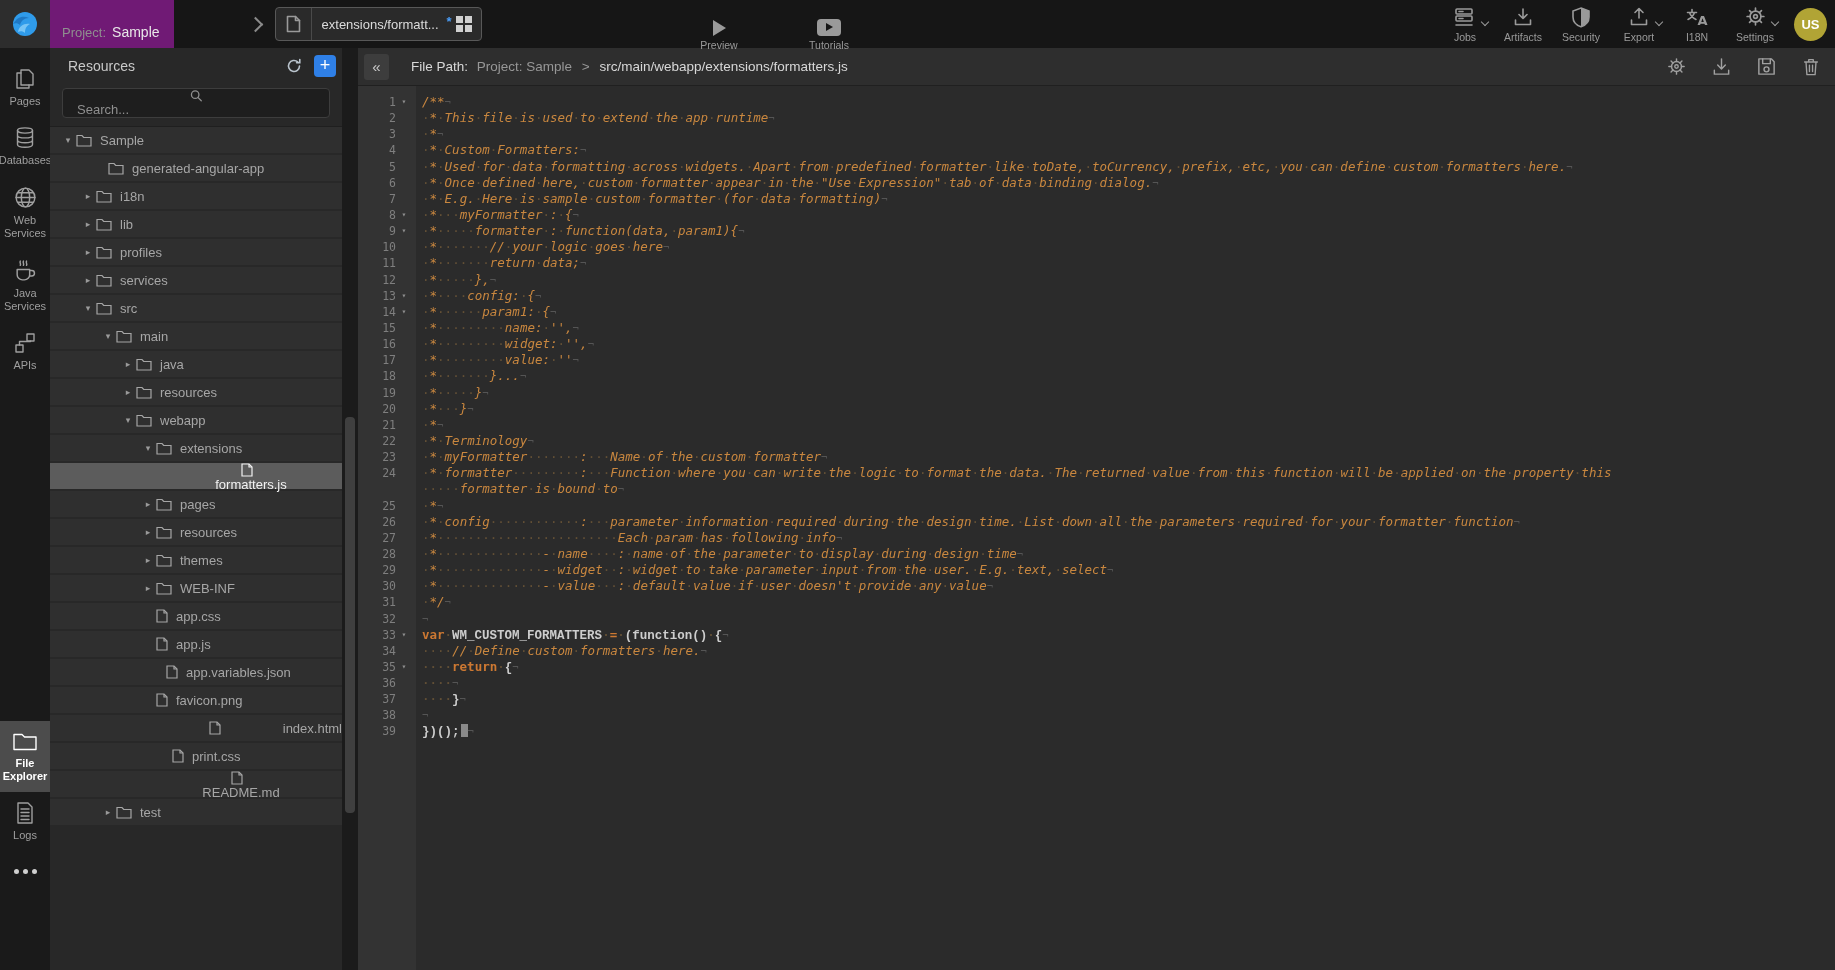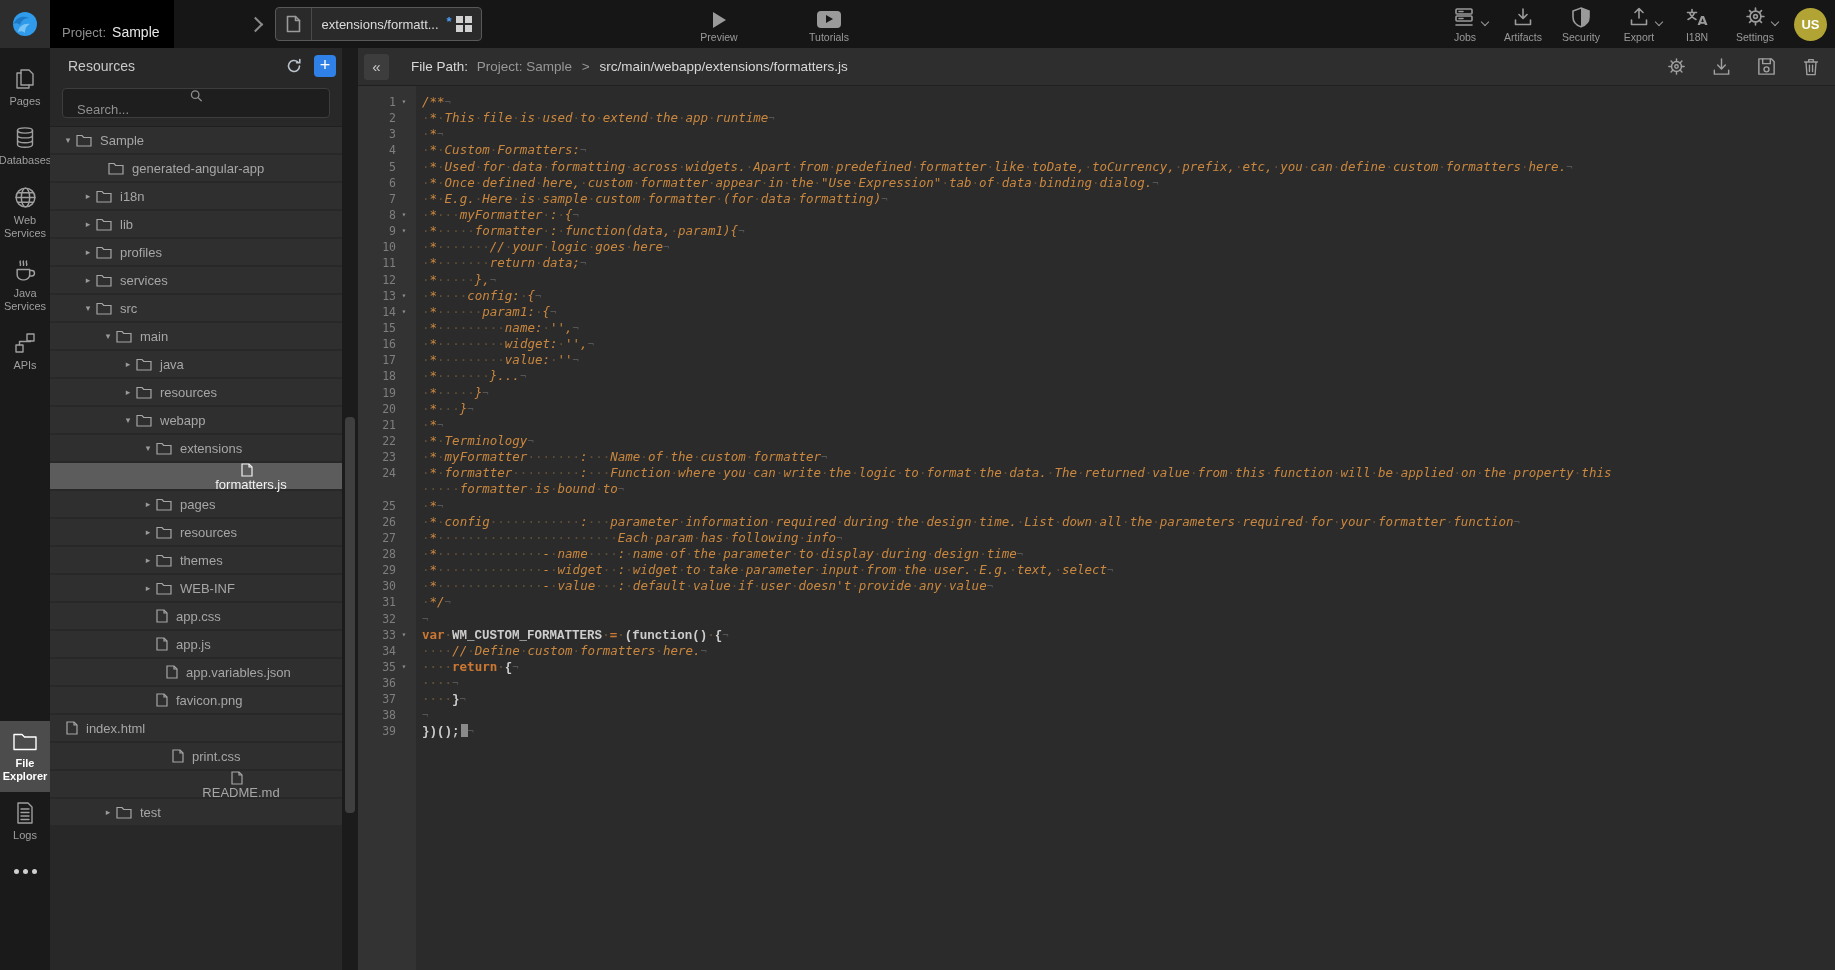--- a/index.html
+++ b/index.html
@@ -4,34 +4,34 @@
 <style>
   * { margin:0; padding:0; box-sizing:border-box; }
   html,body { width:1835px; height:970px; overflow:hidden; background:#1f1f1f;
     font-family:"Liberation Sans", sans-serif; }
   .app { display:grid; width:1835px; height:970px;
     grid-template-columns:50px 292px 16px 1fr; grid-template-rows:48px 1fr; }
 
   
   .topbar { grid-column:1/5; background:#161616; display:flex; align-items:center; position:relative; }
   .logo-box { width:50px; height:48px; background:#2d2d2d; display:flex; align-items:center; justify-content:center; flex:none; }
-  .proj-wrap { background:#000000; height:48px; display:flex; align-items:center; padding:16px 14px 0 12px; }
+  .proj-wrap { background:#701a75; height:48px; display:flex; align-items:center; padding:16px 14px 0 12px; }
   .proj-label { color:#8f8f8f; font-size:13px; margin-right:6px; }
   .proj-name  { color:#e8e8e8; font-size:14px; }
   .big-chev { width:11px; height:11px; border-top:2.5px solid #8a8a8a; border-right:2.5px solid #8a8a8a;
     transform:rotate(45deg); margin:0 14px 0 76px; }
   .file-tab { display:flex; align-items:center; height:34px; border:1px solid #585858; border-radius:4px;
     background:#2a2a2a; overflow:hidden; }
   .file-tab .doc-cell { width:36px; height:100%; display:flex; align-items:center; justify-content:center;
     border-right:1px solid #4a4a4a; }
   .file-tab .tab-label { color:#dcdcdc; font-size:13px; padding:0 8px 0 10px; }
   .file-tab .dirty { color:#4a9df8; font-size:13px; font-weight:bold; margin:-6px 4px 0 0; }
   .grid-icon { display:grid; grid-template-columns:7px 7px; grid-template-rows:7px 7px; gap:2px; margin-right:9px; }
   .grid-icon div { background:#d0d0d0; }
-  .center-group { position:absolute; left:694px; top:0; height:48px; display:flex; gap:60px; align-items:center; }
+  .center-group { position:absolute; left:694px; top:8px; height:48px; display:flex; gap:60px; align-items:center; }
   .right-group { position:absolute; right:8px; top:0; height:48px; display:flex; gap:8px; align-items:center; }
   .tb-item { display:flex; flex-direction:column; align-items:center; justify-content:center; width:50px; height:46px;
     cursor:pointer; position:relative; }
   .tb-item .ic { height:22px; display:flex; align-items:flex-end; justify-content:center; }
   .tb-item .lbl { color:#9a9a9a; font-size:10.5px; margin-top:3px; white-space:nowrap; }
   .caret { width:6px; height:6px; border-right:1.6px solid #9a9a9a; border-bottom:1.6px solid #9a9a9a;
     transform:rotate(45deg); position:absolute; right:2px; top:18px; }
   .play-tri { width:0; height:0; border-left:13px solid #9a9a9a; border-top:8px solid transparent; border-bottom:8px solid transparent; }
   .tut-box { width:24px; height:17px; background:#9a9a9a; border-radius:4px; position:relative; }
   .tut-box::after { content:''; position:absolute; left:9px; top:4.5px; width:0; height:0;
@@ -450,21 +450,21 @@
           <span class="tlabel">app.variables.json</span>
         </div>
         <div class="trow" style="padding-left: 90px;">
           <span class="arrow"></span>
           <svg width="12" height="14" viewBox="0 0 12 14">
             <path d="M1 1h7l3 3v9H1z"></path>
             <path d="M8 1v3h3"></path>
           </svg>
           <span class="tlabel">favicon.png</span>
         </div>
-        <div class="trow" style="">
+        <div class="trow" style="padding-left: 90px; justify-content: space-between;">
           <span class="arrow"></span>
           <svg width="12" height="14" viewBox="0 0 12 14">
             <path d="M1 1h7l3 3v9H1z"></path>
             <path d="M8 1v3h3"></path>
           </svg>
           <span class="tlabel">index.html</span>
         </div>
         <div class="trow" style="padding-left: 106px;">
           <span class="arrow"></span>
           <svg width="12" height="14" viewBox="0 0 12 14">

